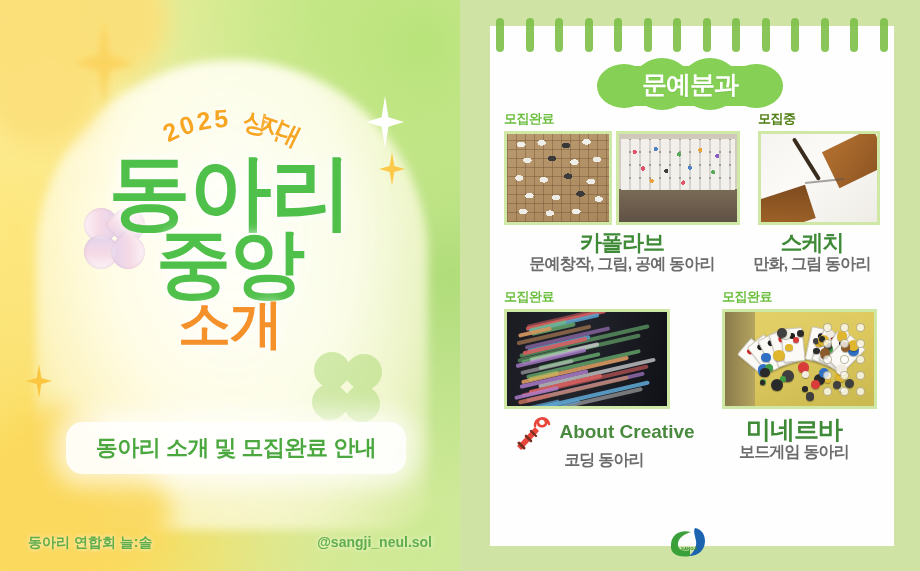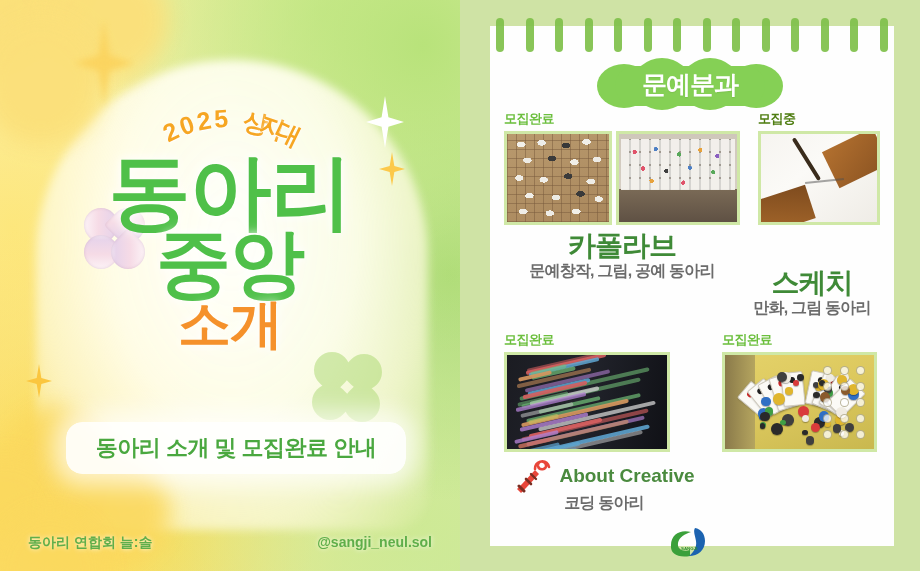--- a/index.html
+++ b/index.html
@@ -142,21 +142,21 @@
   .row { display:flex; }
   .cell { position:relative; }
 
   .status { font-size:13px; font-weight:900; letter-spacing:-.5px; margin-bottom:3px; }
   .status.done { color:#6cbf3e; }
   .status.open { color:#4d7c0f; }
 
   .thumbs { display:flex; gap:4px; }
   .thumb { border:3px solid #cfe8a6; overflow:hidden; position:relative; background:#ddd; }
 
-  .cname { text-align:center; font-size:28px; font-weight:900; color:#3f8a37; letter-spacing:-1px; margin-top:4px; line-height:1.1; }
+  .cname { text-align:center; font-size:22px; font-weight:900; color:#3f8a37; letter-spacing:-1px; margin-top:4px; line-height:1.1; }
   .cdesc { text-align:center; font-size:16px; font-weight:700; color:#6b6b6b; letter-spacing:-.8px; line-height:1.15; }
   .cname-row { display:flex; align-items:center; justify-content:center; gap:4px; }
   .cname.latin { font-size:19px; color:#4a8a3e; letter-spacing:0; }
 
   
   .ph-corkboard {
     width:100%; height:100%;
     background:
       repeating-linear-gradient(0deg, rgba(120,90,60,.5) 0 1px, transparent 1px 9px),
       repeating-linear-gradient(90deg, rgba(120,90,60,.5) 0 1px, transparent 1px 9px),
@@ -384,21 +384,21 @@
             </div>
           </div>
         </div>
       </div>
 
       <div class="row" style="margin-top:2px;">
         <div class="cell" style="width:236px;">
           <div class="cname">카폴라브</div>
           <div class="cdesc">문예창작, 그림, 공예 동아리</div>
         </div>
-        <div class="cell" style="width:144px;margin-top:37px;">
+        <div class="cell" style="width:144px;">
           <div class="cname">스케치</div>
           <div class="cdesc">만화, 그림 동아리</div>
         </div>
       </div>
 
       <div class="row" style="margin-top:14px;">
         <div class="cell" style="width:200px;">
           <div class="status done">모집완료</div>
           <div class="thumbs">
             <div class="thumb" style="width:166px;height:100px;">
@@ -549,20 +549,24 @@
                 <path d="M4 34 L9 29 L22 15 L26 19 L13 33 L8 38 Z" fill="#e8463a"></path>
                 <path d="M6 31 L11 36" stroke="#7a2e22" stroke-width="3" stroke-linecap="round"></path>
                 <path d="M13 24 L18 29" stroke="#7a2e22" stroke-width="2.6" stroke-linecap="round"></path>
                 <path d="M18 19 L23 24" stroke="#7a2e22" stroke-width="2.4" stroke-linecap="round"></path>
               </svg>
             </span>
             <span class="cname latin">About Creative</span>
           </div>
           <div class="cdesc" style="margin-top:1px;">코딩 동아리</div>
         </div>
+        <div class="cell" style="width:180px;">
+          <div class="cname" style="font-size:25px;">미네르바</div>
+          <div class="cdesc">보드게임 동아리</div>
+        </div>
       </div>
 
     </div>
 
     <div class="logo">
       <svg viewBox="0 0 50 34" width="50" height="34">
         <path d="M6 20 C6 9, 16 4, 26 7 C20 9, 14 12, 13 18 C12 25, 19 27, 25 25 L25 31 C13 33, 5 29, 6 20 Z" fill="#3aa03a"></path>
         <path d="M30 3 C36 4, 40 9, 40 16 C40 25, 33 31, 24 31 C29 27, 32 22, 31 16 C30 10, 28 6, 30 3 Z" fill="#1c63b0"></path>
         <text x="16" y="25" font-size="4.4" fill="#2d8f2d" font-family="'Liberation Sans',sans-serif" font-weight="700">SANGJI</text>
       </svg>

